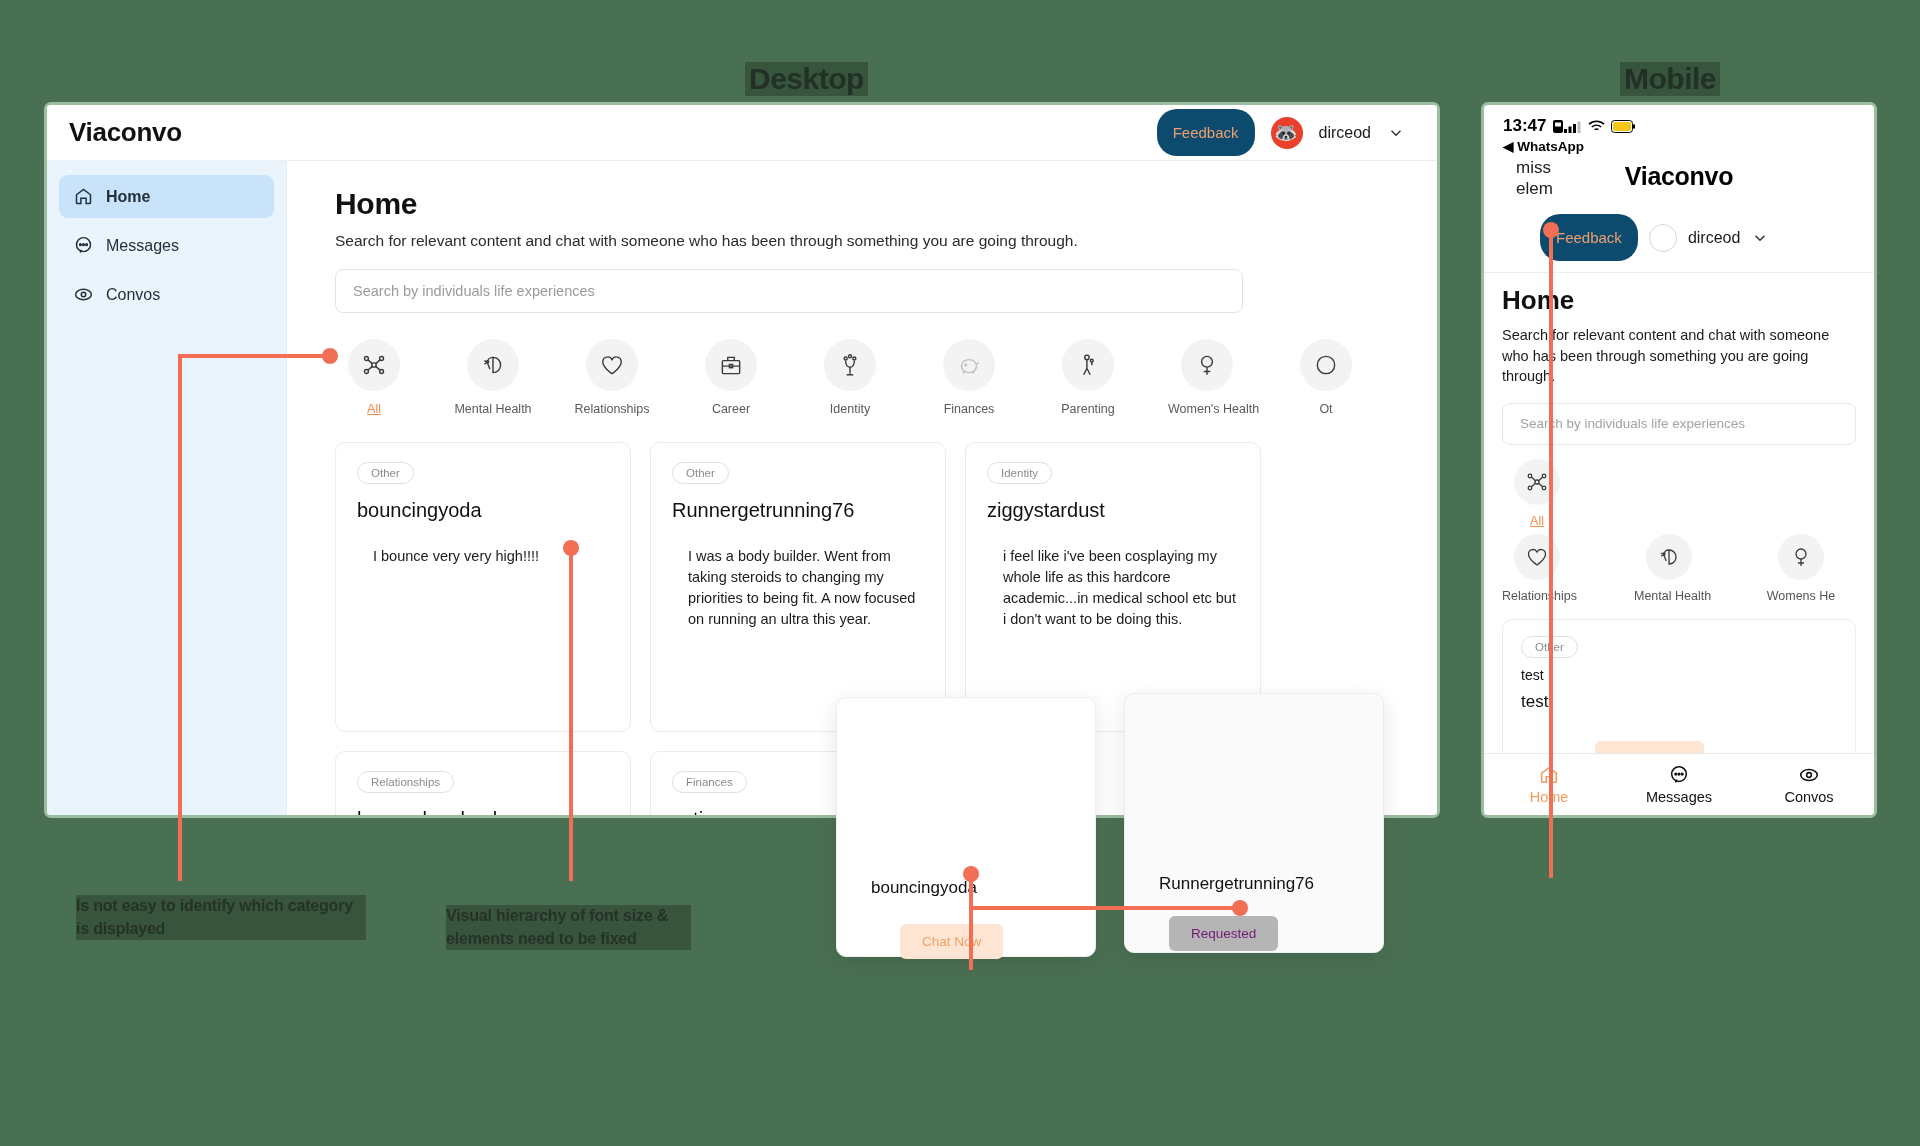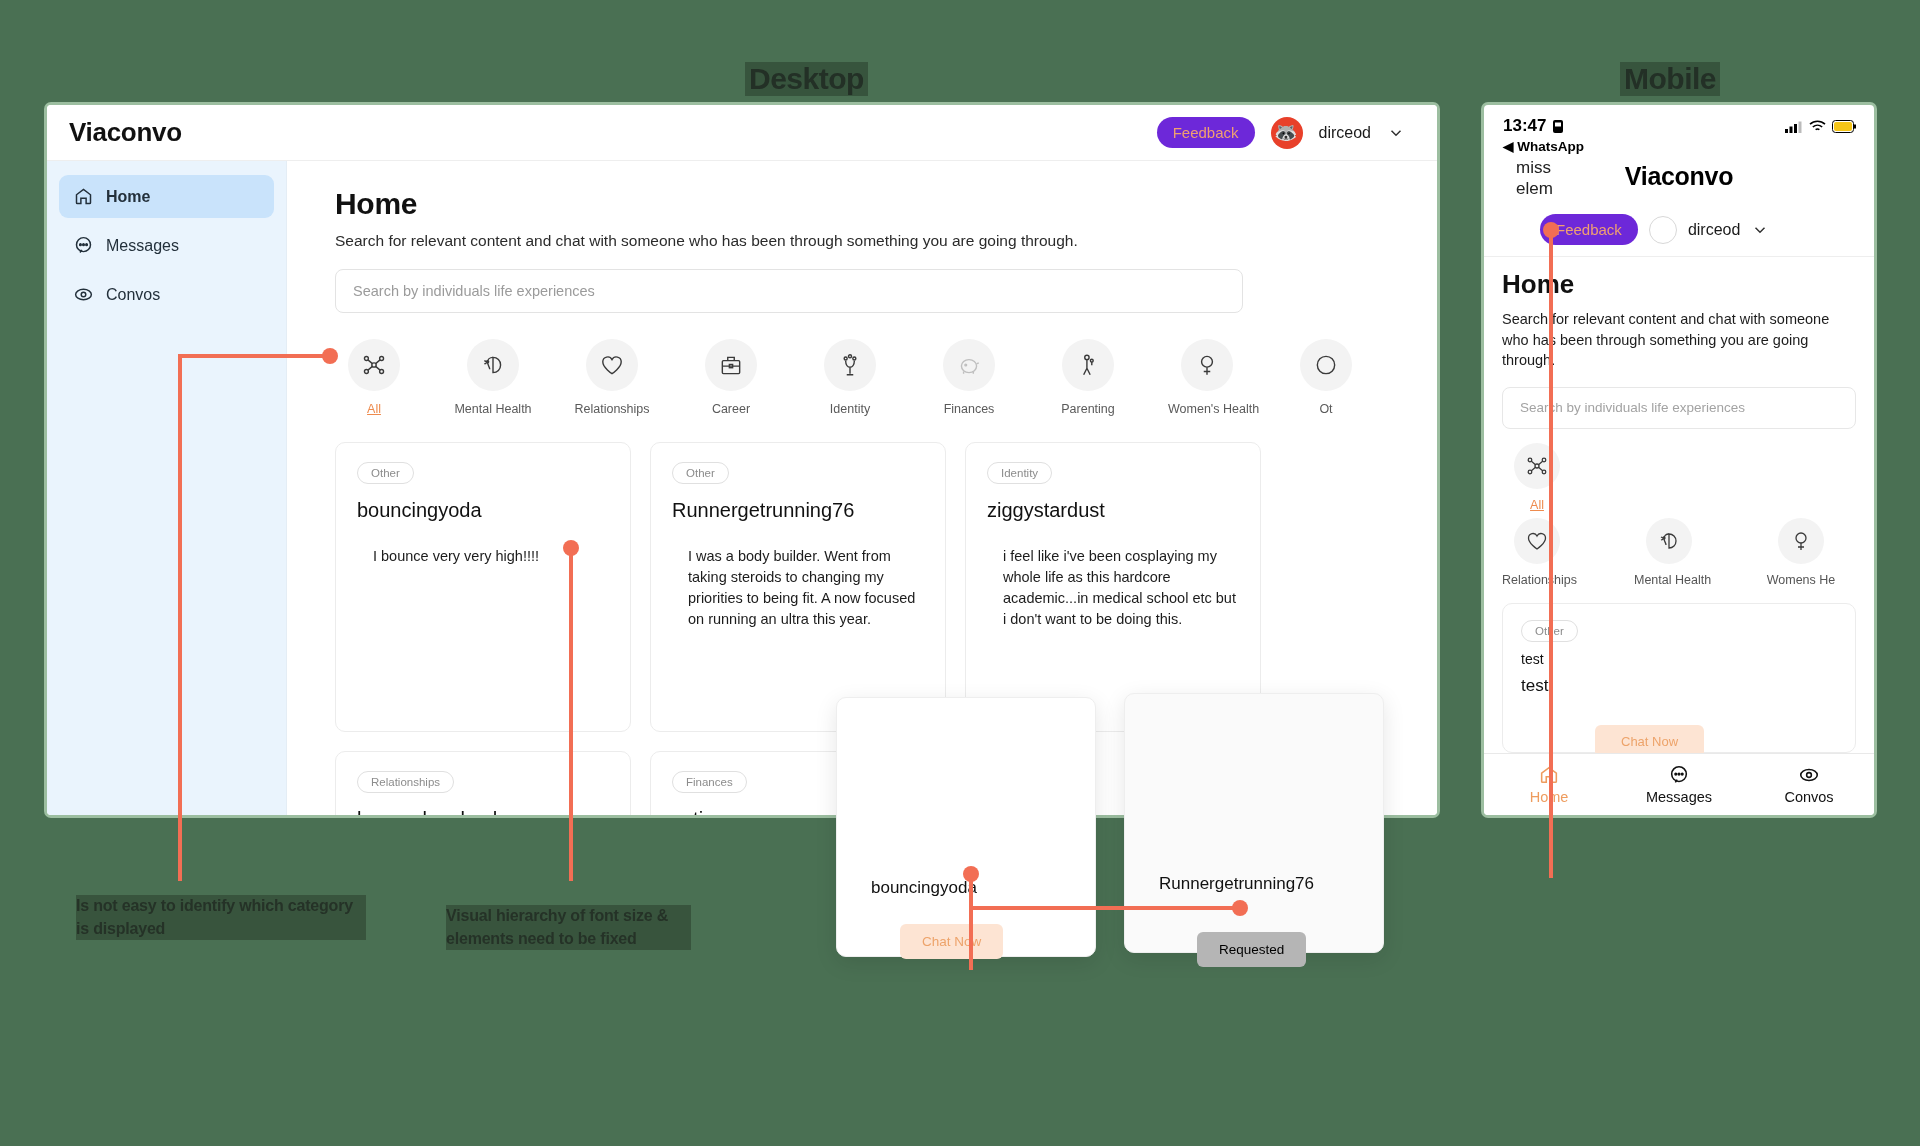--- a/index.html
+++ b/index.html
@@ -36,22 +36,22 @@
   }
   .d-topbar {
     height: 56px; background: #fff;
     display: flex; align-items: center; justify-content: space-between;
     padding: 0 32px 0 22px;
     border-bottom: 1px solid #eee;
   }
   .brand { font-size: 26px; font-weight: 700; color: #111; letter-spacing: -0.3px; }
   .topbar-right { display: flex; align-items: center; gap: 16px; }
   .feedback-pill {
-    background: #6d28d9; color: #f0a070;
-    font-size: 15px; padding: 7px 16px; border-radius: 20px;
+    background: #0c4a6e; color: #f0a070;
+    font-size: 15px; padding: 15px 16px; border-radius: 20px;
     white-space: nowrap;
   }
   .avatar {
     width: 32px; height: 32px; border-radius: 50%;
     background: #e8402a; position: relative; overflow: hidden;
     display: flex; align-items: center; justify-content: center;
     font-size: 19px; line-height: 1;
   }
   .username { font-size: 16px; color: #1a1a1a; font-weight: 500; }
   .chev { width: 18px; height: 18px; }
@@ -117,31 +117,31 @@
     box-shadow: 0 6px 22px rgba(0,0,0,0.10);
   }
   #ov-card-a { left: 836px; top: 697px; width: 260px; height: 260px; background:#fff; }
   #ov-card-b { left: 1124px; top: 693px; width: 260px; height: 260px; background:#fafafa; }
   .ov-user { position: absolute; left: 34px; top: 180px; font-size: 17px; color: #111; }
   .ov-btn {
     position: absolute; left: 63px; top: 226px;
     padding: 10px 22px; border-radius: 6px; font-size: 13.5px;
   }
   .ov-btn.chat { background: #fde4d3; color: #eda36a; }
-  .ov-btn.req  { background: #b5b5b5; color: #000000; left: 72px; top: 222px; margin-top: 16px; }
+  .ov-btn.req  { background: #b5b5b5; color: #701a75; left: 44px; top: 222px; }
 
   
   .mobile {
     position: absolute; left: 1484px; top: 105px;
     width: 390px; height: 710px; background: #fff;
     border-radius: 4px; overflow: hidden;
     box-shadow: 0 0 0 3px rgba(224,255,224,0.55);
   }
   .m-status {
-    display: flex; justify-content: space-between; align-items: center;
+    display: flex; align-items: center;
     padding: 11px 17px 0 19px; font-size: 17px; font-weight: 700; color: #000;
   }
   .m-status-right { display: flex; align-items: center; gap: 6px; }
   .m-back { padding: 2px 19px 0; font-size: 13.5px; font-weight: 600; color: #000; }
   .m-hdrrow { position: relative; height: 60px; }
   .m-ghost {
     position: absolute; left: 32px; top: 4px;
     font-size: 17px; color: #222; line-height: 1.22;
   }
   .m-brand {

